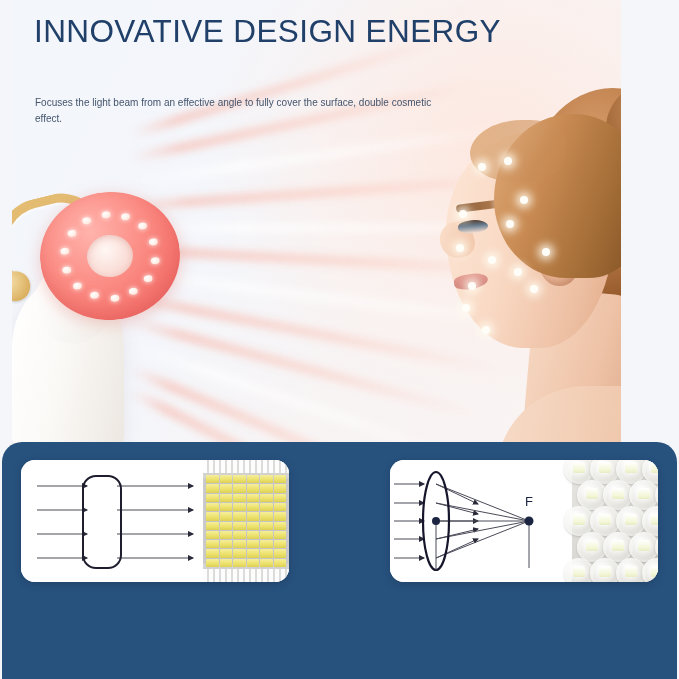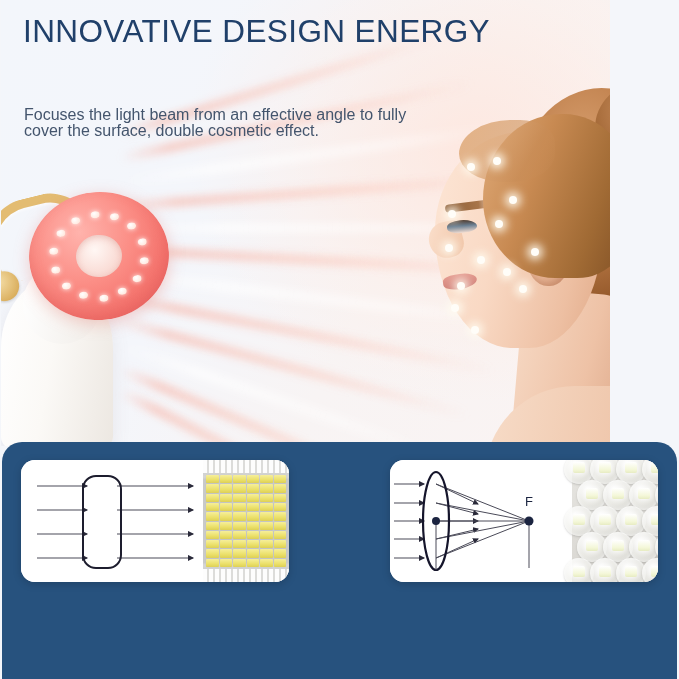--- a/index.html
+++ b/index.html
@@ -5,39 +5,39 @@
   html,body{margin:0;padding:0;}
   body{
     width:679px;height:679px;overflow:hidden;
     font-family:"Liberation Sans", sans-serif;
     background:#f4f6fa;
   }
   #page{position:relative;width:679px;height:679px;overflow:hidden;}
 
   
   .hero{
-    position:absolute;left:1px;top:0;width:609px;height:446px;
+    position:absolute;left:12px;top:0;width:609px;height:446px;
     background:
       linear-gradient(118deg,#f3f6fb 0%,#f4f6fb 38%,#f8f4f4 62%,#faf3f2 100%);
     overflow:hidden;
   }
   .hero-wash{
     position:absolute;right:-40px;top:-30px;width:460px;height:430px;
     background:radial-gradient(ellipse at 62% 42%,rgba(255,228,218,.75) 0%,rgba(255,236,228,.35) 45%,rgba(255,255,255,0) 72%);
   }
 
   .title{
     position:absolute;left:22px;top:13px;width:520px;
     font-size:31.5px;line-height:37px;letter-spacing:.4px;
     color:#20406a;font-weight:400;
   }
   .title .l2{display:block;}
   .subtitle{
     position:absolute;left:23px;top:95px;width:420px;
-    font-size:16px;line-height:15.5px;color:#44556d;font-weight:400;margin-top:12px;
+    font-size:10px;line-height:15.5px;color:#44556d;font-weight:400;
   }
 
   
   .beams{position:absolute;left:120px;top:120px;width:470px;height:300px;}
   .beam{
     position:absolute;left:0;height:8px;border-radius:6px;
     background:linear-gradient(90deg,rgba(248,150,128,0) 0%,rgba(248,152,130,.50) 14%,rgba(250,170,150,.38) 55%,rgba(252,200,186,0) 100%);
     filter:blur(4px);transform-origin:0 50%;
   }
   .beam.w{background:linear-gradient(90deg,rgba(255,255,255,0) 0%,rgba(255,255,255,.85) 25%,rgba(255,255,255,.55) 70%,rgba(255,255,255,0) 100%);}

